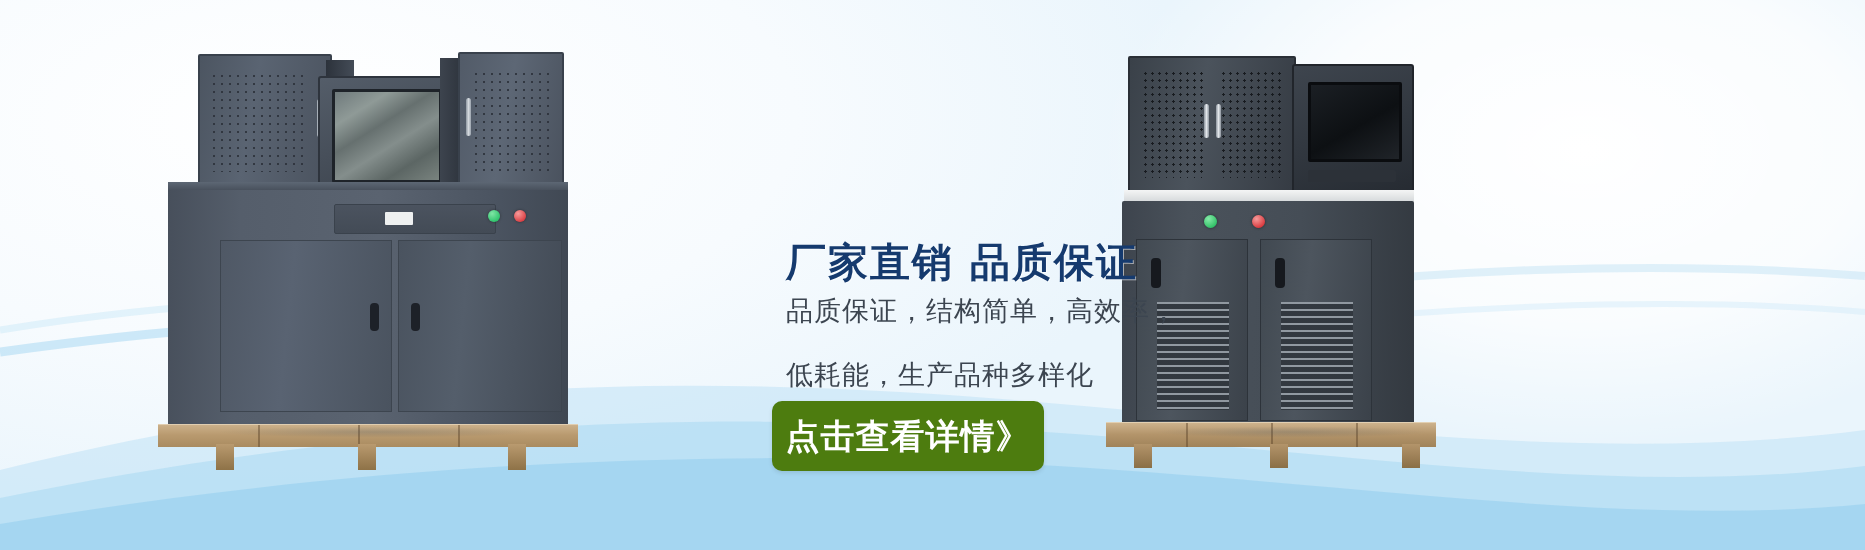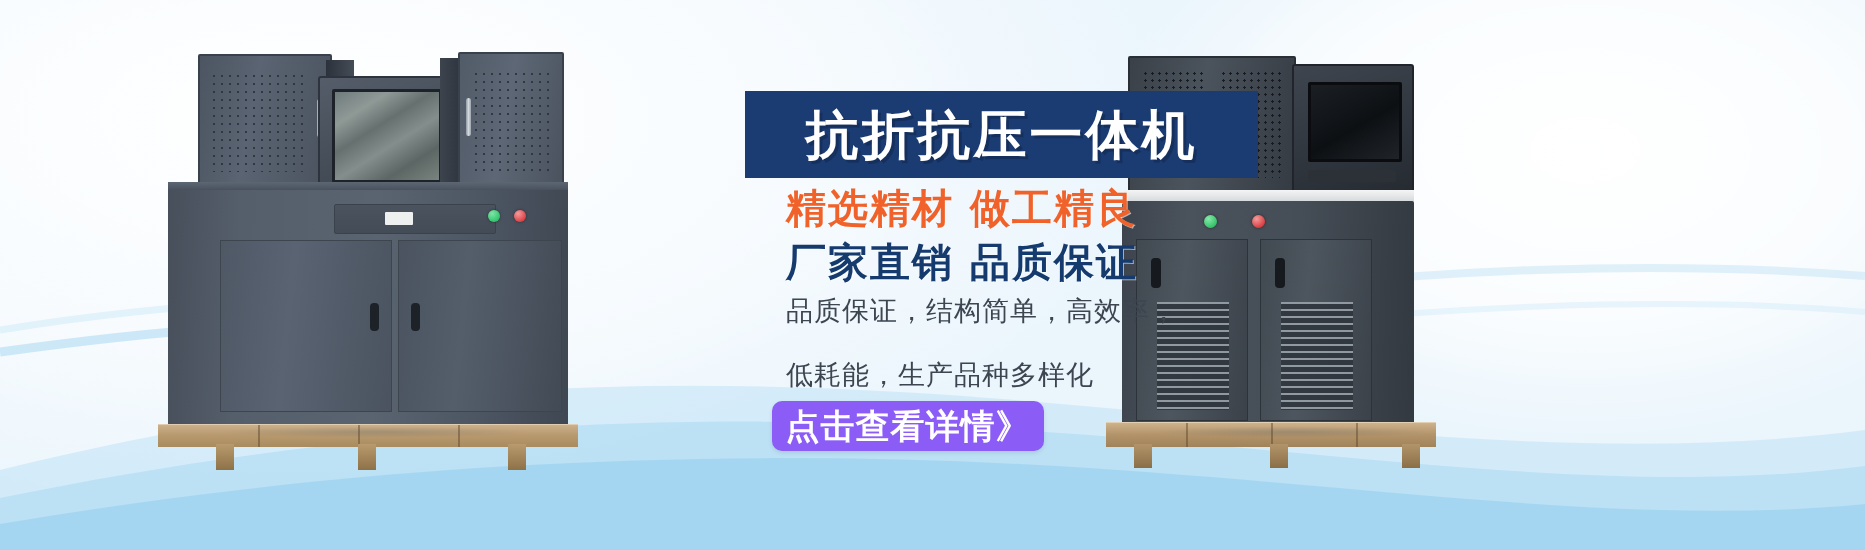--- a/index.html
+++ b/index.html
@@ -52,22 +52,22 @@
   
   .desc{
     position:absolute;left:786px;
     font-size:27px;color:#3c4550;letter-spacing:1px;
     white-space:nowrap;line-height:1.1;font-weight:normal;
   }
   .desc.l1{top:296px;}
   .desc.l2{top:360px;}
   
   .cta{
-    position:absolute;left:772px;top:401px;width:272px;height:50px;
-    background:#8b5cf6;border-radius:10px;
+    position:absolute;left:772px;top:401px;width:272px;height:70px;
+    background:#4d7c0f;border-radius:10px;
     display:flex;align-items:center;justify-content:center;
     cursor:pointer;border:none;padding:0;
     box-shadow:0 2px 4px rgba(0,0,0,0.10);
   }
   .cta-label{
     color:#ffffff;font-size:34px;font-weight:bold;letter-spacing:1px;
     white-space:nowrap;line-height:1;
   }
   
   .machine{position:absolute;}
@@ -369,25 +369,21 @@
       <div class="seam" style="left:80px"></div>
       <div class="seam" style="left:165px"></div>
       <div class="seam" style="left:250px"></div>
     </div>
     <div class="leg" style="left:14px"></div>
     <div class="leg" style="left:150px"></div>
     <div class="leg" style="left:282px"></div>
   </div>
   <div class="shadow-r"></div>
 
-  <div class="title-bar">
-    <span class="title-text">抗折抗压一体机</span>
-  </div>
-
-  <div class="sub-orange">精选精材 做工精良</div>
+
   <div class="sub-blue">厂家直销 品质保证</div>
 
   <div class="desc l1">品质保证，结构简单，高效率，</div>
   <div class="desc l2">低耗能，生产品种多样化</div>
 
   <button class="cta">
     <span class="cta-label">点击查看详情》</span>
   </button>
 
 </div>

